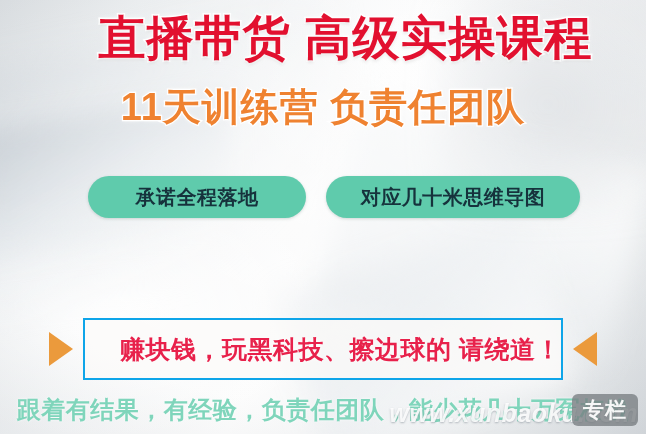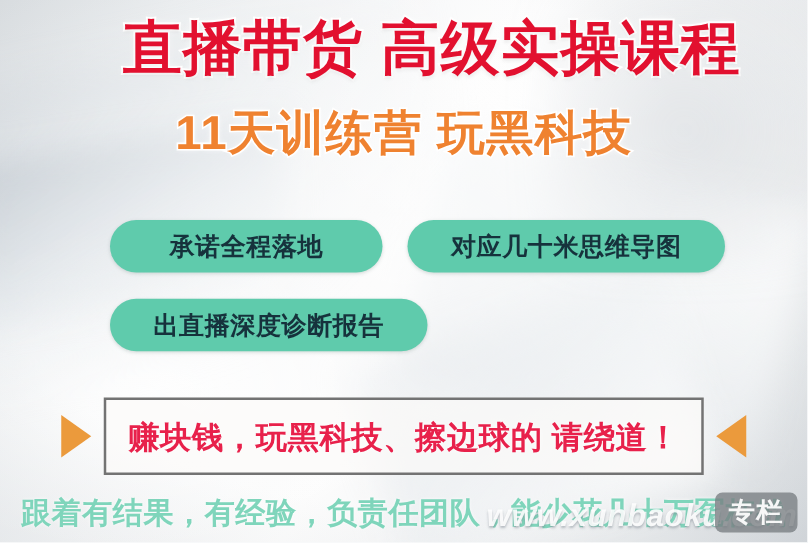--- a/index.html
+++ b/index.html
@@ -180,25 +180,25 @@
   .arrow-right {
     border-top: 17px solid transparent;
     border-bottom: 17px solid transparent;
     border-right: 24px solid #eb9a3c;
     margin-left: 10px;
   }
   .warn-box {
     flex: none;
     width: 476px;
     height: 58px;
-    border: 2px solid #737373;
+    border: 2px solid #0ea5e9;
     background: rgba(252,250,248,0.62);
     display: flex;
     align-items: center;
-    justify-content: center;
+    justify-content: flex-end;
   }
   .warn-text {
     font-size: 25px;
     font-weight: bold;
     color: #e8214b;
     letter-spacing: 0.5px;
     text-shadow: 0 0 4px rgba(255,255,255,0.85);
     white-space: nowrap;
   }
 
@@ -261,26 +261,25 @@
   <div class="bg-laptop"></div>
   <div class="bg-paper-a"></div>
   <div class="bg-paper-b"></div>
   <div class="bg-shadow-r"></div>
   <div class="bg-vignette"></div>
 
   <div class="content">
 
     <div class="main-title">直播带货 高级实操课程</div>
 
-    <div class="sub-title">11天训练营  玩黑科技</div>
+    <div class="sub-title">11天训练营  负责任团队</div>
 
     <div class="pill-grid">
       <div class="pill">承诺全程落地</div>
       <div class="pill wide">对应几十米思维导图</div>
-      <div class="pill wide">出直播深度诊断报告</div>
     </div>
 
     <div class="warn-row">
       <span class="arrow arrow-left"></span>
       <div class="warn-box">
         <span class="warn-text">赚块钱，玩黑科技、擦边球的 请绕道！</span>
       </div>
       <span class="arrow arrow-right"></span>
     </div>
 

